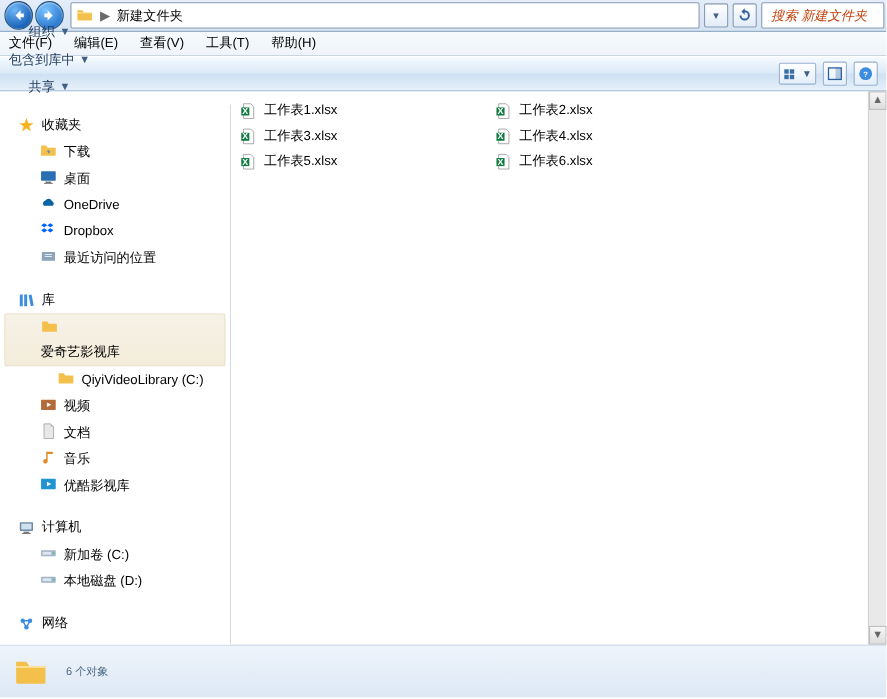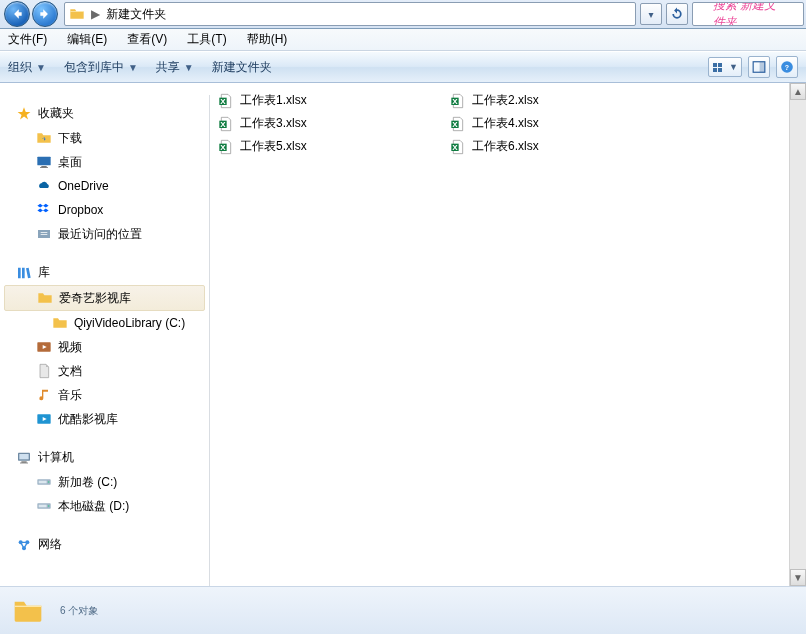--- a/index.html
+++ b/index.html
@@ -11,45 +11,45 @@
   .nav-btn { width: 26px; height: 26px; border-radius: 50%; display: flex; align-items: center; justify-content: center; }
   .nav-back { background: radial-gradient(circle at 35% 30%, #6fb7f7, #1a63b9 70%); border:1px solid #28567f; box-shadow: inset 0 1px 2px rgba(255,255,255,.6); }
   .nav-fwd  { background: radial-gradient(circle at 35% 30%, #7bc3ff, #2d7bd1 70%); border:1px solid #28567f; box-shadow: inset 0 1px 2px rgba(255,255,255,.6); }
   .nav-btn svg { width: 14px; height: 14px; fill:#fff; }
   .path-box { flex: 1; background: #fff; border: 1px solid #8a9db3; border-radius: 2px; margin: 2px 2px; display: flex; align-items: center; padding: 0 2px; }
   .path-box .folder-ico { margin: 0 2px; }
   .crumb-sep { color: #6a6a6a; padding: 0 4px; }
   .path-box span.txt { padding: 0 2px; }
   .addr-right { display: flex; align-items: center; padding: 0 2px; gap: 4px; }
   .sq-btn { width: 22px; height: 22px; border:1px solid #8a9db3; border-radius:2px; background: linear-gradient(#fefefe,#e3ecf7); display:flex; align-items:center; justify-content:center; }
-  .search-box { width: 112px; height: 24px; border:1px solid #8a9db3; background:#fff; border-radius:2px; display:flex; align-items:center; padding: 0 20px; color:#ec4899; font-style: italic; overflow:hidden; }
+  .search-box { width: 112px; height: 24px; border:1px solid #8a9db3; background:#fff; border-radius:2px; display:flex; align-items:center; padding: 0 8px; color:#c2410c; font-style: italic; overflow:hidden; }
 
   
   .menubar { height: 22px; background: linear-gradient(#f7fafc,#eef4fa); border-bottom: 1px solid #cad5e2; display:flex; align-items:center; padding: 0 4px; gap: 12px; }
   .menubar span { padding: 2px 4px; }
 
   
   .cmdbar { height: 32px; background: linear-gradient(#f5fafe,#dbe9f7 48%,#cfe1f2 52%,#e6f0fa); border-top:1px solid #fff; border-bottom:1px solid #a8bed8; display:flex; align-items:center; padding: 0 8px; justify-content:space-between; }
-  .cmd-left { display:flex; align-items:center; gap: 18px; }
+  .cmd-left { display:flex; align-items:center; gap: 8px; flex-direction: column; }
   .cmd-item { display:flex; align-items:center; gap:4px; color:#1b3a5d; }
   .cmd-item .caret { font-size:10px; color:#406087; }
   .cmd-right { display:flex; align-items:center; gap: 6px; }
   .view-select { width:34px; height:20px; border:1px solid #9ab3ce; border-radius:2px; background:linear-gradient(#fff,#e3eef9); display:grid; grid-template-columns:1fr auto; align-items:center; }
   .view-grid { display:grid; grid-template-columns:repeat(2,4px); grid-template-rows:repeat(2,4px); gap:1px; margin-left:4px; }
   .view-grid i { background:#3a6ea5; display:block; width:4px; height:4px; }
   .sq-ico { width:22px; height:22px; border:1px solid #9ab3ce; border-radius:2px; background:linear-gradient(#fff,#e3eef9); display:flex; align-items:center; justify-content:center; color:#2b5f9e; font-weight:bold; font-size:13px; }
 
   
   .body-row { display:flex; height: 503px; }
   .side { width: 210px; background:#fff; border-right:1px solid #d9dde2; overflow: auto; padding: 6px 0; position:relative;margin-top:12px; }
   .side::-webkit-scrollbar { width: 17px; }
   .group-hdr { display:flex; align-items:center; gap:6px; padding: 4px 8px 4px 16px; font-weight:400; }
-  .tree-item { display:flex; align-items:center; gap:6px; padding: 3px 8px 3px 36px; line-height:18px; }
+  .tree-item { display:flex; gap:6px; padding: 3px 8px 3px 36px; line-height:18px; }
   .tree-item.sub { padding-left: 52px; }
-  .tree-item.selected { background: linear-gradient(#f7f2e8,#f3ecda); border:1px solid #e6dcc0; border-radius:2px; margin: 0 4px; padding-left:32px; }
+  .tree-item.selected { background: linear-gradient(#f7f2e8,#f3ecda); border:1px solid #e6dcc0; border-radius:2px; margin: 0 4px; padding-left:32px;flex-direction:column; }
   .spacer { height: 14px; }
 
   .content { flex:1; position:relative; }
   .file-area { display:flex; flex-wrap:wrap; padding: 6px 2px; align-content:flex-start; height:100%; overflow:auto; }
   .file-col { width: 232px; }
   .file-item { display:flex; align-items:center; gap:6px; padding: 3px 6px; }
   .file-item .lbl { white-space:nowrap; }
   .vscroll-stub { position:absolute; right:0; top:0; bottom:0; width:17px; background:#e9e9e9; border-left:1px solid #d4d4d4; }
   .vscroll-stub .arrow { height:17px; display:flex; align-items:center; justify-content:center; background:linear-gradient(#f7f7f7,#ddd); border:1px solid #bfbfbf; color:#666; font-size:10px; }
   .vscroll-stub .arrow.bottom { position:absolute; bottom:0; left:0; right:0; }

